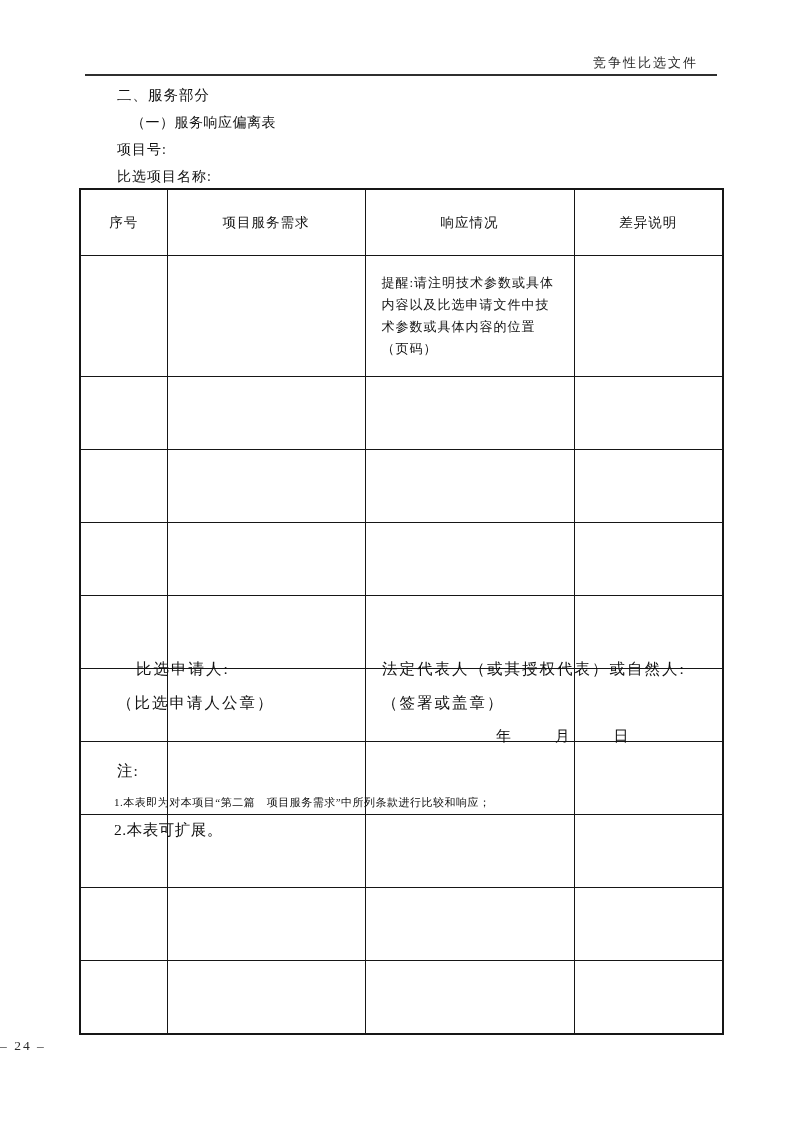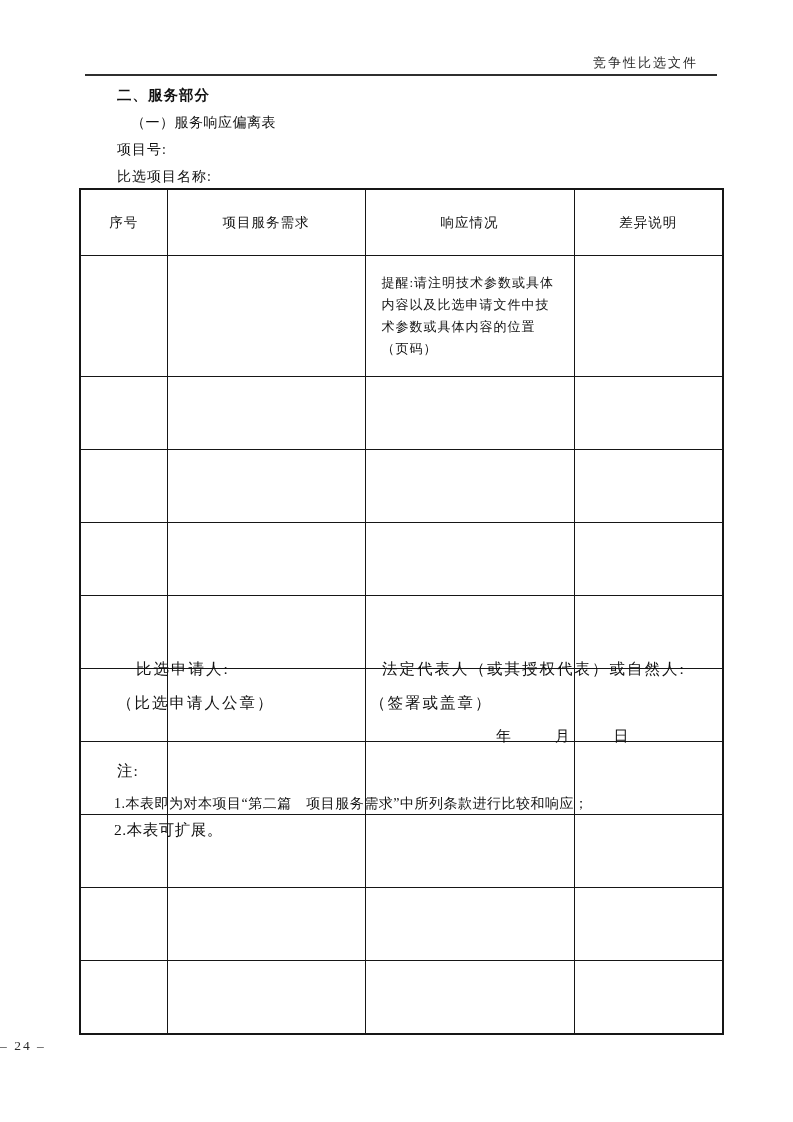--- a/index.html
+++ b/index.html
@@ -36,21 +36,21 @@
     height: 2px;
     background: #2f2f2f;
   }
 
   
   .sec-title {
     position: absolute;
     left: 117px;
     top: 86px;
     font-size: 14.5px;
-    font-weight: bold;
+    font-weight: normal;
     letter-spacing: 1px;
   }
   .sub-title {
     position: absolute;
     left: 131px;
     top: 114px;
     font-size: 14px;
     letter-spacing: 0.5px;
   }
   .proj-no {
@@ -123,21 +123,21 @@
   }
   .sig-seal {
     position: absolute;
     left: 117px;
     top: 693px;
     font-size: 15.5px;
     letter-spacing: 2px;
   }
   .sig-signseal {
     position: absolute;
-    left: 370px;
+    left: 382px;
     top: 693px;
     font-size: 15.5px;
     letter-spacing: 2px;
     text-align: center;
   }
   .date-line {
     position: absolute;
     left: 496px;
     top: 727px;
     font-size: 15px;
@@ -155,21 +155,21 @@
     position: absolute;
     left: 117px;
     top: 761px;
     font-size: 15.5px;
     letter-spacing: 1px;
   }
   .note-1 {
     position: absolute;
     left: 114px;
     top: 795px;
-    font-size: 14px;
+    font-size: 11px;
     letter-spacing: 0.5px;
     white-space: nowrap;
   }
   .note-2 {
     position: absolute;
     left: 114px;
     top: 820px;
     font-size: 15.5px;
     letter-spacing: 0.5px;
   }

